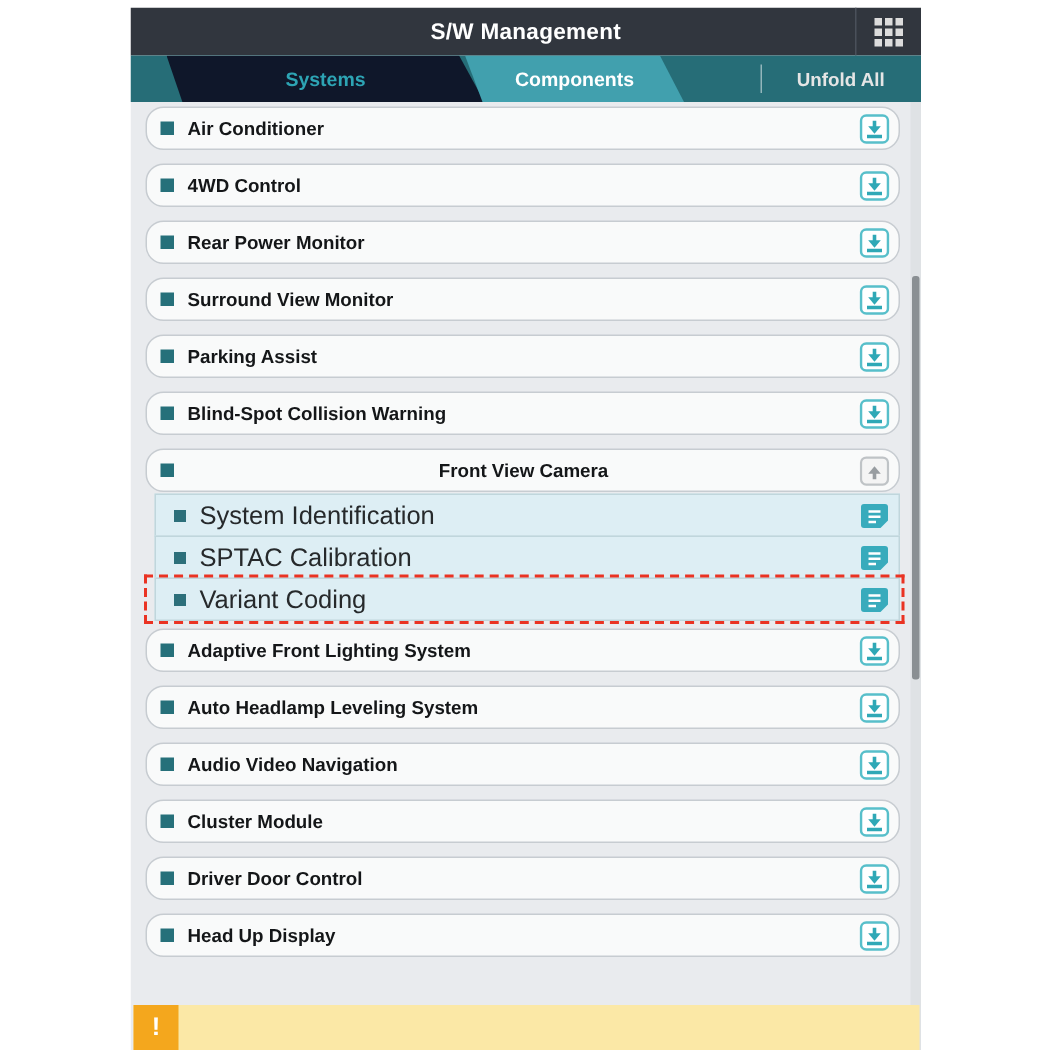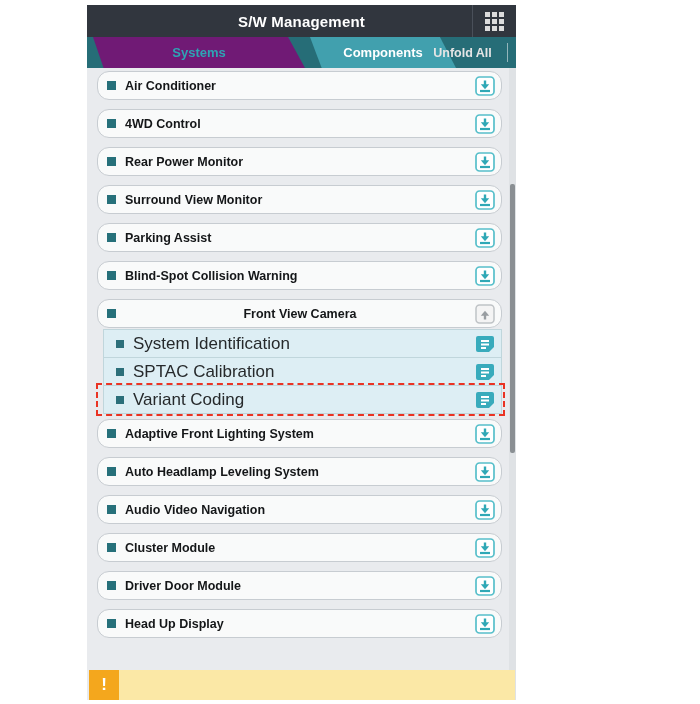--- a/index.html
+++ b/index.html
@@ -1,29 +1,29 @@
 <!DOCTYPE html>
 <html><head>
 <meta charset="utf-8">
 <style>
   * { margin:0; padding:0; box-sizing:border-box; }
   html,body { width:700px; height:704px; background:#ffffff; font-family:"Liberation Sans", sans-serif; }
-  .app { position:absolute; left:87px; top:5px; width:429px; height:695px; overflow:hidden; }
+  .app { position:absolute; left:87px; top:5px; width:527px; height:695px; overflow:hidden; }
 
   
   .hdr { position:relative; height:32px; background:#31363e; display:flex; align-items:center; justify-content:center; }
   .hdr-title { color:#ffffff; font-weight:bold; font-size:15px; letter-spacing:.2px; }
   .hdr-right { position:absolute; right:0; top:0; height:100%; width:44px; border-left:1px solid #4a505a; display:flex; align-items:center; justify-content:center; }
   .grid-ic { display:grid; grid-template-columns:repeat(3,5px); grid-template-rows:repeat(3,5px); gap:2px; }
   .grid-ic i { background:#dcdcdc; display:block; }
 
   
   .tabs { position:relative; height:31px; background:#266d77; }
   .tab { position:absolute; top:0; height:31px; display:flex; align-items:center; justify-content:center; font-weight:bold; font-size:13px; }
-  .tab-systems { left:6px; width:212px; background:#701a75; color:#2da4b4; clip-path:polygon(0 0, 92% 0, 100% 100%, 5% 100%);align-items:center; }
+  .tab-systems { left:24px; width:212px; background:#0f172a; color:#2da4b4; clip-path:polygon(0 0, 92% 0, 100% 100%, 5% 100%);align-items:center; }
   .tab-components { left:223px; width:146px; background:#41a0ae; color:#ffffff; clip-path:polygon(0 0, 89% 0, 100% 100%, 8% 100%); }
   .unfold-wrap { position:absolute; right:0; top:0; height:31px; width:107px; display:flex; align-items:center; justify-content:center; color:#e5e5e5; font-weight:bold; font-size:12.5px; }
   .unfold-div { position:absolute; left:420px; top:6px; height:19px; width:1px; background:rgba(255,255,255,.5); }
 
   
   .list { position:relative; height:632px; background:#e9ebee; overflow:hidden; padding:3px 14px 0 10px; }
   .row { position:relative; height:29px; margin-bottom:9px; background:#f9fafa; border:1px solid #c7ccd1; border-radius:12px; display:flex; align-items:center; padding:0 6px 0 9px; }
   .bullet { width:9px; height:9px; background:#26707a; flex:0 0 auto; }
   .row-label { margin-left:9px; font-weight:bold; font-size:12.5px; color:#141618; flex:1 1 auto; white-space:nowrap; overflow:hidden; }
   .row-icon { flex:0 0 auto; width:20px; height:20px; display:flex; align-items:center; justify-content:center; }
@@ -241,21 +241,21 @@
       <span class="row-label">Cluster Module</span>
       <span class="row-icon">
           <svg width="20" height="20">
             <use href="#dl"></use>
           </svg>
         </span>
     </div>
 
     <div class="row">
       <span class="bullet"></span>
-      <span class="row-label">Driver Door Module</span>
+      <span class="row-label">Driver Door Control</span>
       <span class="row-icon">
           <svg width="20" height="20">
             <use href="#dl"></use>
           </svg>
         </span>
     </div>
 
     <div class="row">
       <span class="bullet"></span>
       <span class="row-label">Head Up Display</span>

